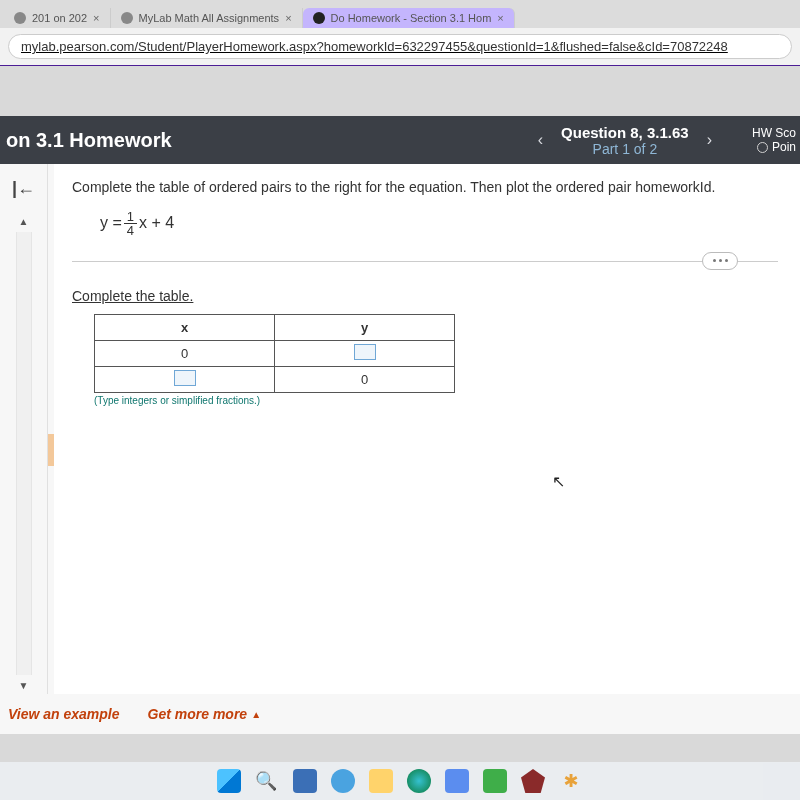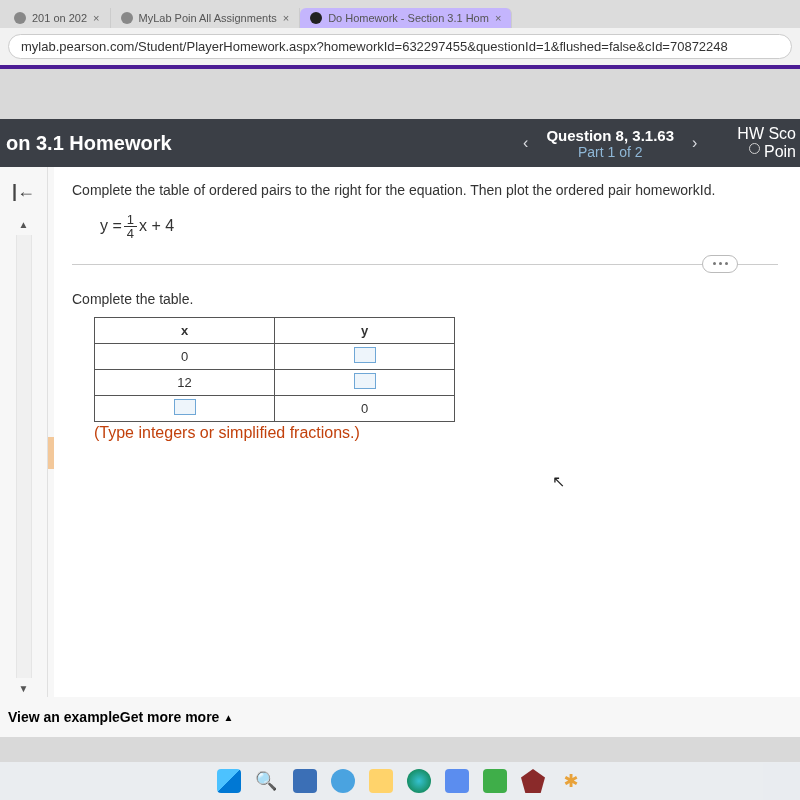--- a/index.html
+++ b/index.html
@@ -1,66 +1,66 @@
 <!DOCTYPE html>
 <html><head>
 <meta charset="utf-8">
 <style>
 * { margin: 0; padding: 0; box-sizing: border-box; font-family: Arial, Helvetica, sans-serif; }
 html, body { width: 800px; height: 800px; overflow: hidden; background: #d9d9d9; }
 
-.browser-chrome { background: #e8e8e8; border-bottom: 4px solid #4c1d95; }
+.browser-chrome { background: #e8e8e8; border-bottom: 1px solid #4c1d95; }
 .tab-strip { display: flex; align-items: flex-end; height: 28px; padding-left: 4px; background: #dcdcdc; }
 .tab { display: flex; align-items: center; gap: 6px; padding: 4px 10px; font-size: 11px; color: #555; border-right: 1px solid #ccc; }
 .tab.active { background: #c4b5fd; border-top-left-radius: 6px; border-top-right-radius: 6px; }
 .tab-close { font-size: 11px; color: #666; cursor: pointer; }
 .favicon { width: 12px; height: 12px; border-radius: 50%; background: #888; display: inline-block; }
 .favicon.dark { background: #222; }
-.addr-row { display: flex; align-items: center; padding: 6px 8px; background: #f2f2f2; }
+.addr-row { display: flex; align-items: center; padding: 6px 8px; background: #f2f2f2; text-decoration: underline; }
 .addr-bar { flex: 1; background: #fff; border: 1px solid #ccc; border-radius: 14px; padding: 4px 12px; font-size: 13px; color: #333; white-space: nowrap; overflow: hidden; }
 
 .app-header { display: flex; align-items: center; background: #3b3f46; color: #fff; height: 48px; margin-top: 50px; }
 .hw-title { font-size: 20px; font-weight: bold; padding-left: 6px; }
 .nav-group { margin-left: auto; margin-right: 40px; display: flex; align-items: center; gap: 18px; }
 .nav-arrow { font-size: 16px; color: #d9dbe0; cursor: pointer; }
 .q-block { text-align: center; }
 .q-main { font-size: 15px; font-weight: bold; }
 .q-sub { font-size: 14px; color: #8fb7d6; }
-.score-block { text-align: right; padding-right: 4px; font-size: 16px; }
-.score-row2 { display: flex; gap: 4px; justify-content: flex-end; }
+.score-block { text-align: right; padding-right: 4px; font-size: 12px; }
+.score-row2 { display: flex; align-items: center; gap: 4px; justify-content: flex-end; }
 .radio-dot { width: 11px; height: 11px; border: 1.5px solid #d0d0d0; border-radius: 50%; display: inline-block; }
 
 .work-area { display: flex; background: #fff; height: 530px; }
 .left-rail { width: 48px; background: #f7f7f7; border-right: 1px solid #e0e0e0; display: flex; flex-direction: column; align-items: center; }
 .collapse-btn { font-size: 18px; color: #444; padding: 14px 0; cursor: pointer; font-weight: bold; }
 .scroll-track { width: 16px; flex: 1; background: #f0f0f0; margin: 2px 0 2px 0; border-left: 1px solid #e5e5e5; border-right: 1px solid #e5e5e5; }
 .scroll-arrow { font-size: 10px; color: #555; padding: 3px; cursor: pointer; }
 .highlight-rail { width: 6px; background: #f7f7f7; }
 .highlight-chunk { height: 32px; background: #f3c89a; margin-top: 270px; }
 
 .content { flex: 1; padding: 14px 22px 14px 18px; color: #333; font-size: 14px; }
 .instruction { margin-bottom: 12px; line-height: 1.4; }
 .equation { font-family: 'Times New Roman', serif; font-size: 16px; margin: 6px 0 24px 28px; display: flex; align-items: center; }
 .frac { display: inline-flex; flex-direction: column; align-items: center; margin: 0 2px; font-size: 13px; line-height: 1; }
 .frac .top { border-bottom: 1px solid #333; padding: 0 3px; }
 .frac .bot { padding: 0 3px; }
 .hr-with-pill { position: relative; height: 1px; background: #ccc; margin: 10px 0 26px 0; }
 .pill { position: absolute; right: 40px; top: -9px; width: 36px; height: 18px; border: 1px solid #bbb; border-radius: 9px; background: #fff; display: flex; align-items: center; justify-content: center; gap: 3px; cursor: pointer; }
 .pill span { width: 3px; height: 3px; background: #777; border-radius: 50%; }
 
-.tbl-label { margin-bottom: 10px; }
+.tbl-label { margin-bottom: 10px; text-decoration: underline; }
 .data-table { border-collapse: collapse; margin-left: 22px; }
 .data-table th, .data-table td { border: 1px solid #555; width: 180px; height: 26px; text-align: center; font-size: 13px; font-weight: normal; }
 .data-table th { font-weight: bold; }
 .ans-box { display: inline-block; width: 22px; height: 16px; border: 1px solid #6fa7d6; background: #eef5fb; }
-.table-note { font-size: 16px; margin-left: 22px; margin-top: 2px; color: #c2410c; }
+.table-note { font-size: 10px; margin-left: 22px; margin-top: 2px; color: #0f766e; }
 
 .cursor { position: absolute; left: 552px; top: 472px; font-size: 16px; color: #222; pointer-events: none; }
 
-.footer-links { background: #f7f7f7; padding: 12px 8px; display: flex; font-size: 14px; font-weight: bold; color: #000000; }
+.footer-links { background: #f7f7f7; padding: 12px 8px; display: flex; gap: 28px; font-size: 14px; font-weight: bold; color: #c2410c; font-style: italic; }
 .footer-links .link { cursor: pointer; display: flex; align-items: center; gap: 4px; }
 .caret-up { font-size: 10px; }
 
 .taskbar { position: absolute; bottom: 0; left: 0; right: 0; height: 38px; background: rgba(235,238,242,0.9); display: flex; align-items: center; justify-content: center; gap: 14px; }
 .tb-icon { width: 24px; height: 24px; border-radius: 4px; display: flex; align-items: center; justify-content: center; font-size: 14px; cursor: pointer; }
 .win { background: linear-gradient(135deg,#4cc2ff 0 50%,#0078d4 50% 100%); }
 .search { color: #555; font-size: 18px; }
 .blue-sq { background: #3b6fb6; }
 .cam { background: #4aa3e0; border-radius: 50%; }
 .folder { background: #ffd36b; }
@@ -75,21 +75,21 @@
 
 <div class="browser-chrome">
   <div class="tab-strip">
     <div class="tab">
       <span class="favicon"></span>
       <span>201 on 202</span>
       <span class="tab-close">×</span>
     </div>
     <div class="tab">
       <span class="favicon"></span>
-      <span>MyLab Poin All Assignments</span>
+      <span>MyLab Math All Assignments</span>
       <span class="tab-close">×</span>
     </div>
     <div class="tab active">
       <span class="favicon dark"></span>
       <span>Do Homework - Section 3.1 Hom</span>
       <span class="tab-close">×</span>
     </div>
   </div>
   <div class="addr-row">
     <div class="addr-bar">mylab.pearson.com/Student/PlayerHomework.aspx?homeworkId=632297455&amp;questionId=1&amp;flushed=false&amp;cId=70872248</div>
@@ -152,24 +152,20 @@
       <tbody>
           <tr>
         <th>x</th>
         <th>y</th>
       </tr>
       <tr>
         <td>0</td>
         <td><span class="ans-box"></span></td>
       </tr>
       <tr>
-        <td>12</td>
-        <td><span class="ans-box"></span></td>
-      </tr>
-      <tr>
         <td><span class="ans-box"></span></td>
         <td>0</td>
       </tr>
     </tbody>
       </table>
     <div class="table-note">(Type integers or simplified fractions.)</div>
 
     <div class="cursor">↖</div>
   </div>
 </div>

